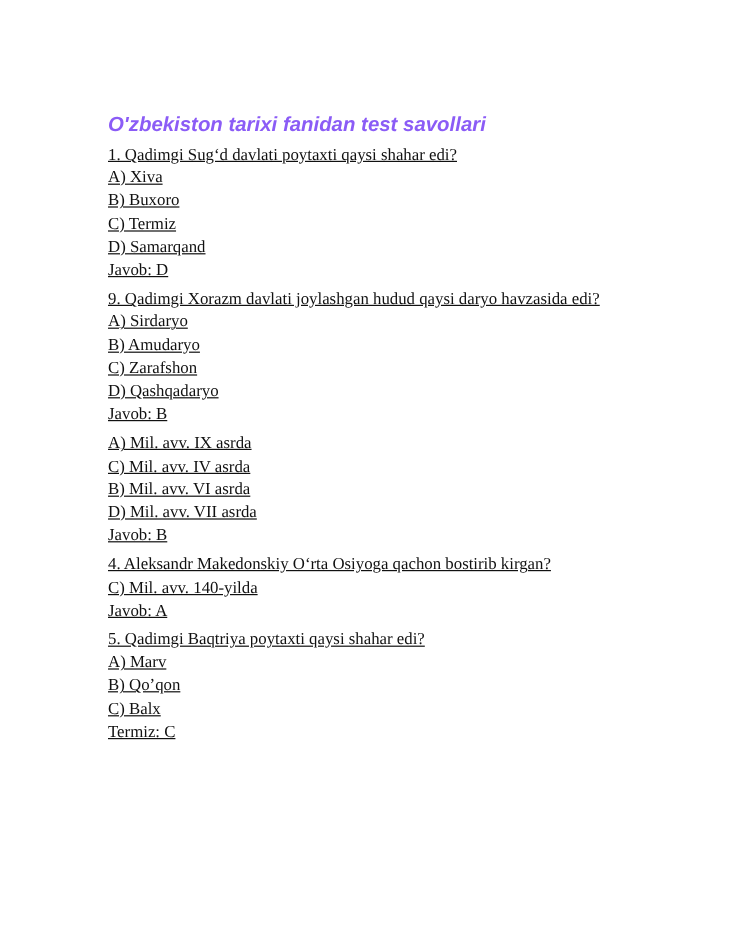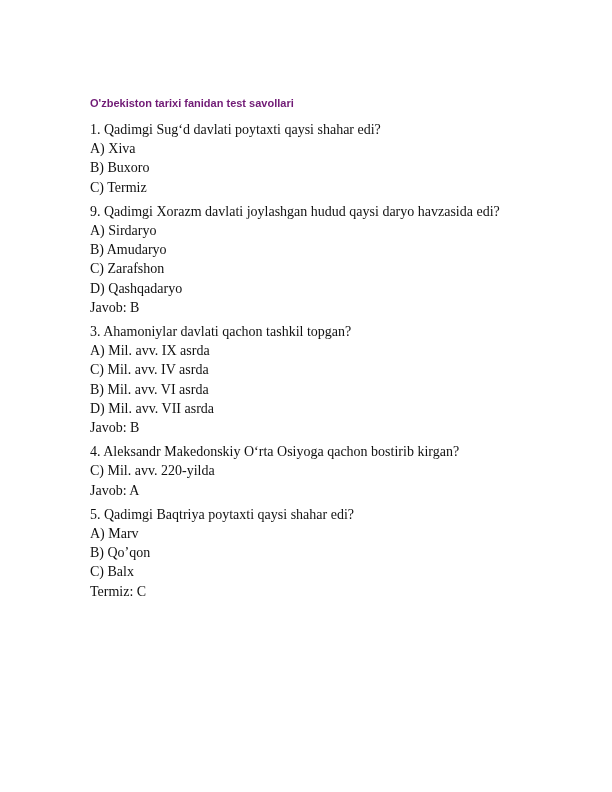--- a/index.html
+++ b/index.html
@@ -15,68 +15,71 @@
     box-sizing: border-box;
     padding: 96px 90px 0 90px;
     font-family: "Liberation Serif", "DejaVu Serif", serif;
     font-size: 14px;
     color: #111111;
     overflow: hidden;
   }
   .doc-title {
     margin: 0 0 9px 0;
     font-family: "Liberation Sans", "DejaVu Sans", sans-serif;
-    font-size: 11px;
+    font-size: 17px;
     font-weight: 700;
-    color: #701a75;
+    color: #8b5cf6;
     line-height: 15px;
+    font-style: italic;
   }
   .question-block {
     margin: 0 0 5px 0;
   }
   .line {
     line-height: 19.2px;
     white-space: pre;
+    text-decoration: underline;
   }
 </style>
 </head>
 <body>
 
 <div class="page">
 
   <h1 class="doc-title">O'zbekiston tarixi fanidan test savollari</h1>
 
   <section class="question-block">
     <div class="line">1. Qadimgi Sugʻd davlati poytaxti qaysi shahar edi?</div>
     <div class="line">A) Xiva</div>
     <div class="line">B) Buxoro</div>
     <div class="line">C) Termiz</div>
+    <div class="line">D) Samarqand</div>
+    <div class="line">Javob: D</div>
   </section>
 
   <section class="question-block">
     <div class="line">9. Qadimgi Xorazm davlati joylashgan hudud qaysi daryo havzasida edi?</div>
     <div class="line">A) Sirdaryo</div>
     <div class="line">B) Amudaryo</div>
     <div class="line">C) Zarafshon</div>
     <div class="line">D) Qashqadaryo</div>
     <div class="line">Javob: B</div>
   </section>
 
   <section class="question-block">
-    <div class="line">3. Ahamoniylar davlati qachon tashkil topgan?</div>
     <div class="line">A) Mil. avv. IX asrda</div>
     <div class="line">C) Mil. avv. IV asrda</div>
     <div class="line">B) Mil. avv. VI asrda</div>
     <div class="line">D) Mil. avv. VII asrda</div>
     <div class="line">Javob: B</div>
   </section>
 
   <section class="question-block">
     <div class="line">4. Aleksandr Makedonskiy Oʻrta Osiyoga qachon bostirib kirgan?</div>
-    <div class="line">C) Mil. avv. 220-yilda</div>
+    <div class="line">C) Mil. avv. 140-yilda</div>
     <div class="line">Javob: A</div>
   </section>
 
   <section class="question-block">
     <div class="line">5. Qadimgi Baqtriya poytaxti qaysi shahar edi?</div>
     <div class="line">A) Marv</div>
     <div class="line">B) Qo’qon</div>
     <div class="line">C) Balx</div>
     <div class="line">Termiz: C</div>
   </section>

